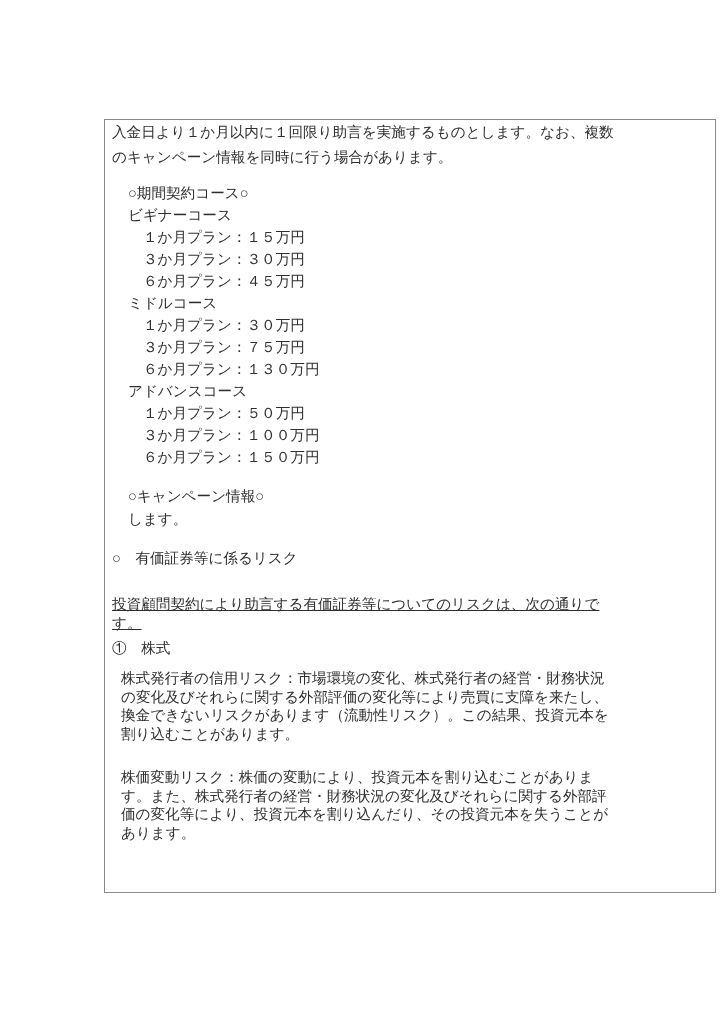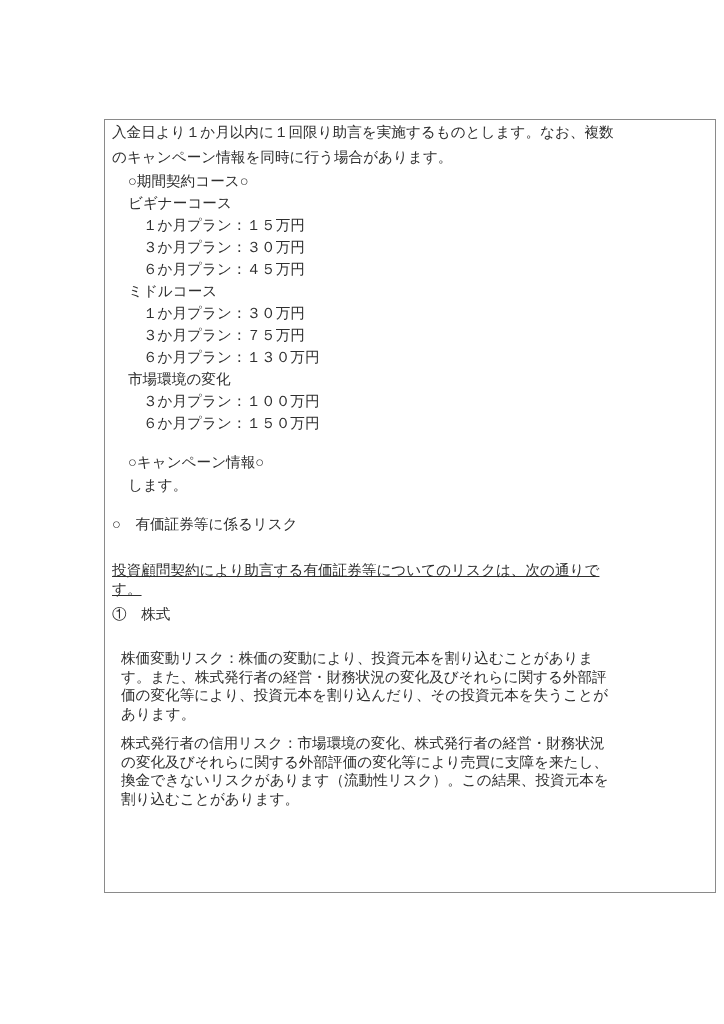--- a/index.html
+++ b/index.html
@@ -21,21 +21,21 @@
     width: 612px; height: 774px;
     border: 1px solid var(--box-border);
     padding: 0 7px;
     font-size: 14.6px;
     overflow: hidden;
   }
   .line { display: block; white-space: nowrap; }
 
   .intro .line { line-height: 25px; }
 
-  .course-list { }
+  .course-list { margin-top: 12px; }
   .course-list .line { line-height: 22px; }
 
   .indent-1 { padding-left: 16px; }
   .indent-2 { padding-left: 31px; }
 
   .campaign { margin-top: 14px; }
   .campaign-heading { line-height: 28px; }
   .campaign-body .line { line-height: 19px; }
 
   .sec-heading { margin-top: 20px; line-height: 19px; }
@@ -66,21 +66,22 @@
     <span class="line indent-1">ビギナーコース</span>
     <span class="line indent-2">１か月プラン：１５万円</span>
     <span class="line indent-2">３か月プラン：３０万円</span>
     <span class="line indent-2">６か月プラン：４５万円</span>
 
     <span class="line indent-1">ミドルコース</span>
     <span class="line indent-2">１か月プラン：３０万円</span>
     <span class="line indent-2">３か月プラン：７５万円</span>
     <span class="line indent-2">６か月プラン：１３０万円</span>
 
-    <span class="line indent-1">市場環境の変化</span>
+    <span class="line indent-1">アドバンスコース</span>
+    <span class="line indent-2">１か月プラン：５０万円</span>
     <span class="line indent-2">３か月プラン：１００万円</span>
     <span class="line indent-2">６か月プラン：１５０万円</span>
   </div>
 
   <div class="campaign">
     <span class="line indent-1 campaign-heading">○キャンペーン情報○</span>
     <span class="campaign-body">
       <span class="line indent-1">します。</span>
     </span>
   </div>
@@ -91,27 +92,27 @@
 
   <div class="sec-intro">
     <span class="line">投資顧問契約により助言する有価証券等についてのリスクは、次の通りで</span>
     <span class="line">す。</span>
   </div>
 
   <div class="stock-heading">
     <span class="line">①　株式</span>
   </div>
 
+  <div class="risk-para risk-para-second">
+    <span class="line">株式発行者の信用リスク：市場環境の変化、株式発行者の経営・財務状況</span>
+    <span class="line">の変化及びそれらに関する外部評価の変化等により売買に支障を来たし、</span>
+    <span class="line">換金できないリスクがあります（流動性リスク）。この結果、投資元本を</span>
+    <span class="line">割り込むことがあります。</span>
+  </div>
+
   <div class="risk-para risk-para-first">
     <span class="line">株価変動リスク：株価の変動により、投資元本を割り込むことがありま</span>
     <span class="line">す。また、株式発行者の経営・財務状況の変化及びそれらに関する外部評</span>
     <span class="line">価の変化等により、投資元本を割り込んだり、その投資元本を失うことが</span>
     <span class="line">あります。</span>
   </div>
 
-  <div class="risk-para risk-para-second">
-    <span class="line">株式発行者の信用リスク：市場環境の変化、株式発行者の経営・財務状況</span>
-    <span class="line">の変化及びそれらに関する外部評価の変化等により売買に支障を来たし、</span>
-    <span class="line">換金できないリスクがあります（流動性リスク）。この結果、投資元本を</span>
-    <span class="line">割り込むことがあります。</span>
-  </div>
-
 </div>
 
 </body></html>

